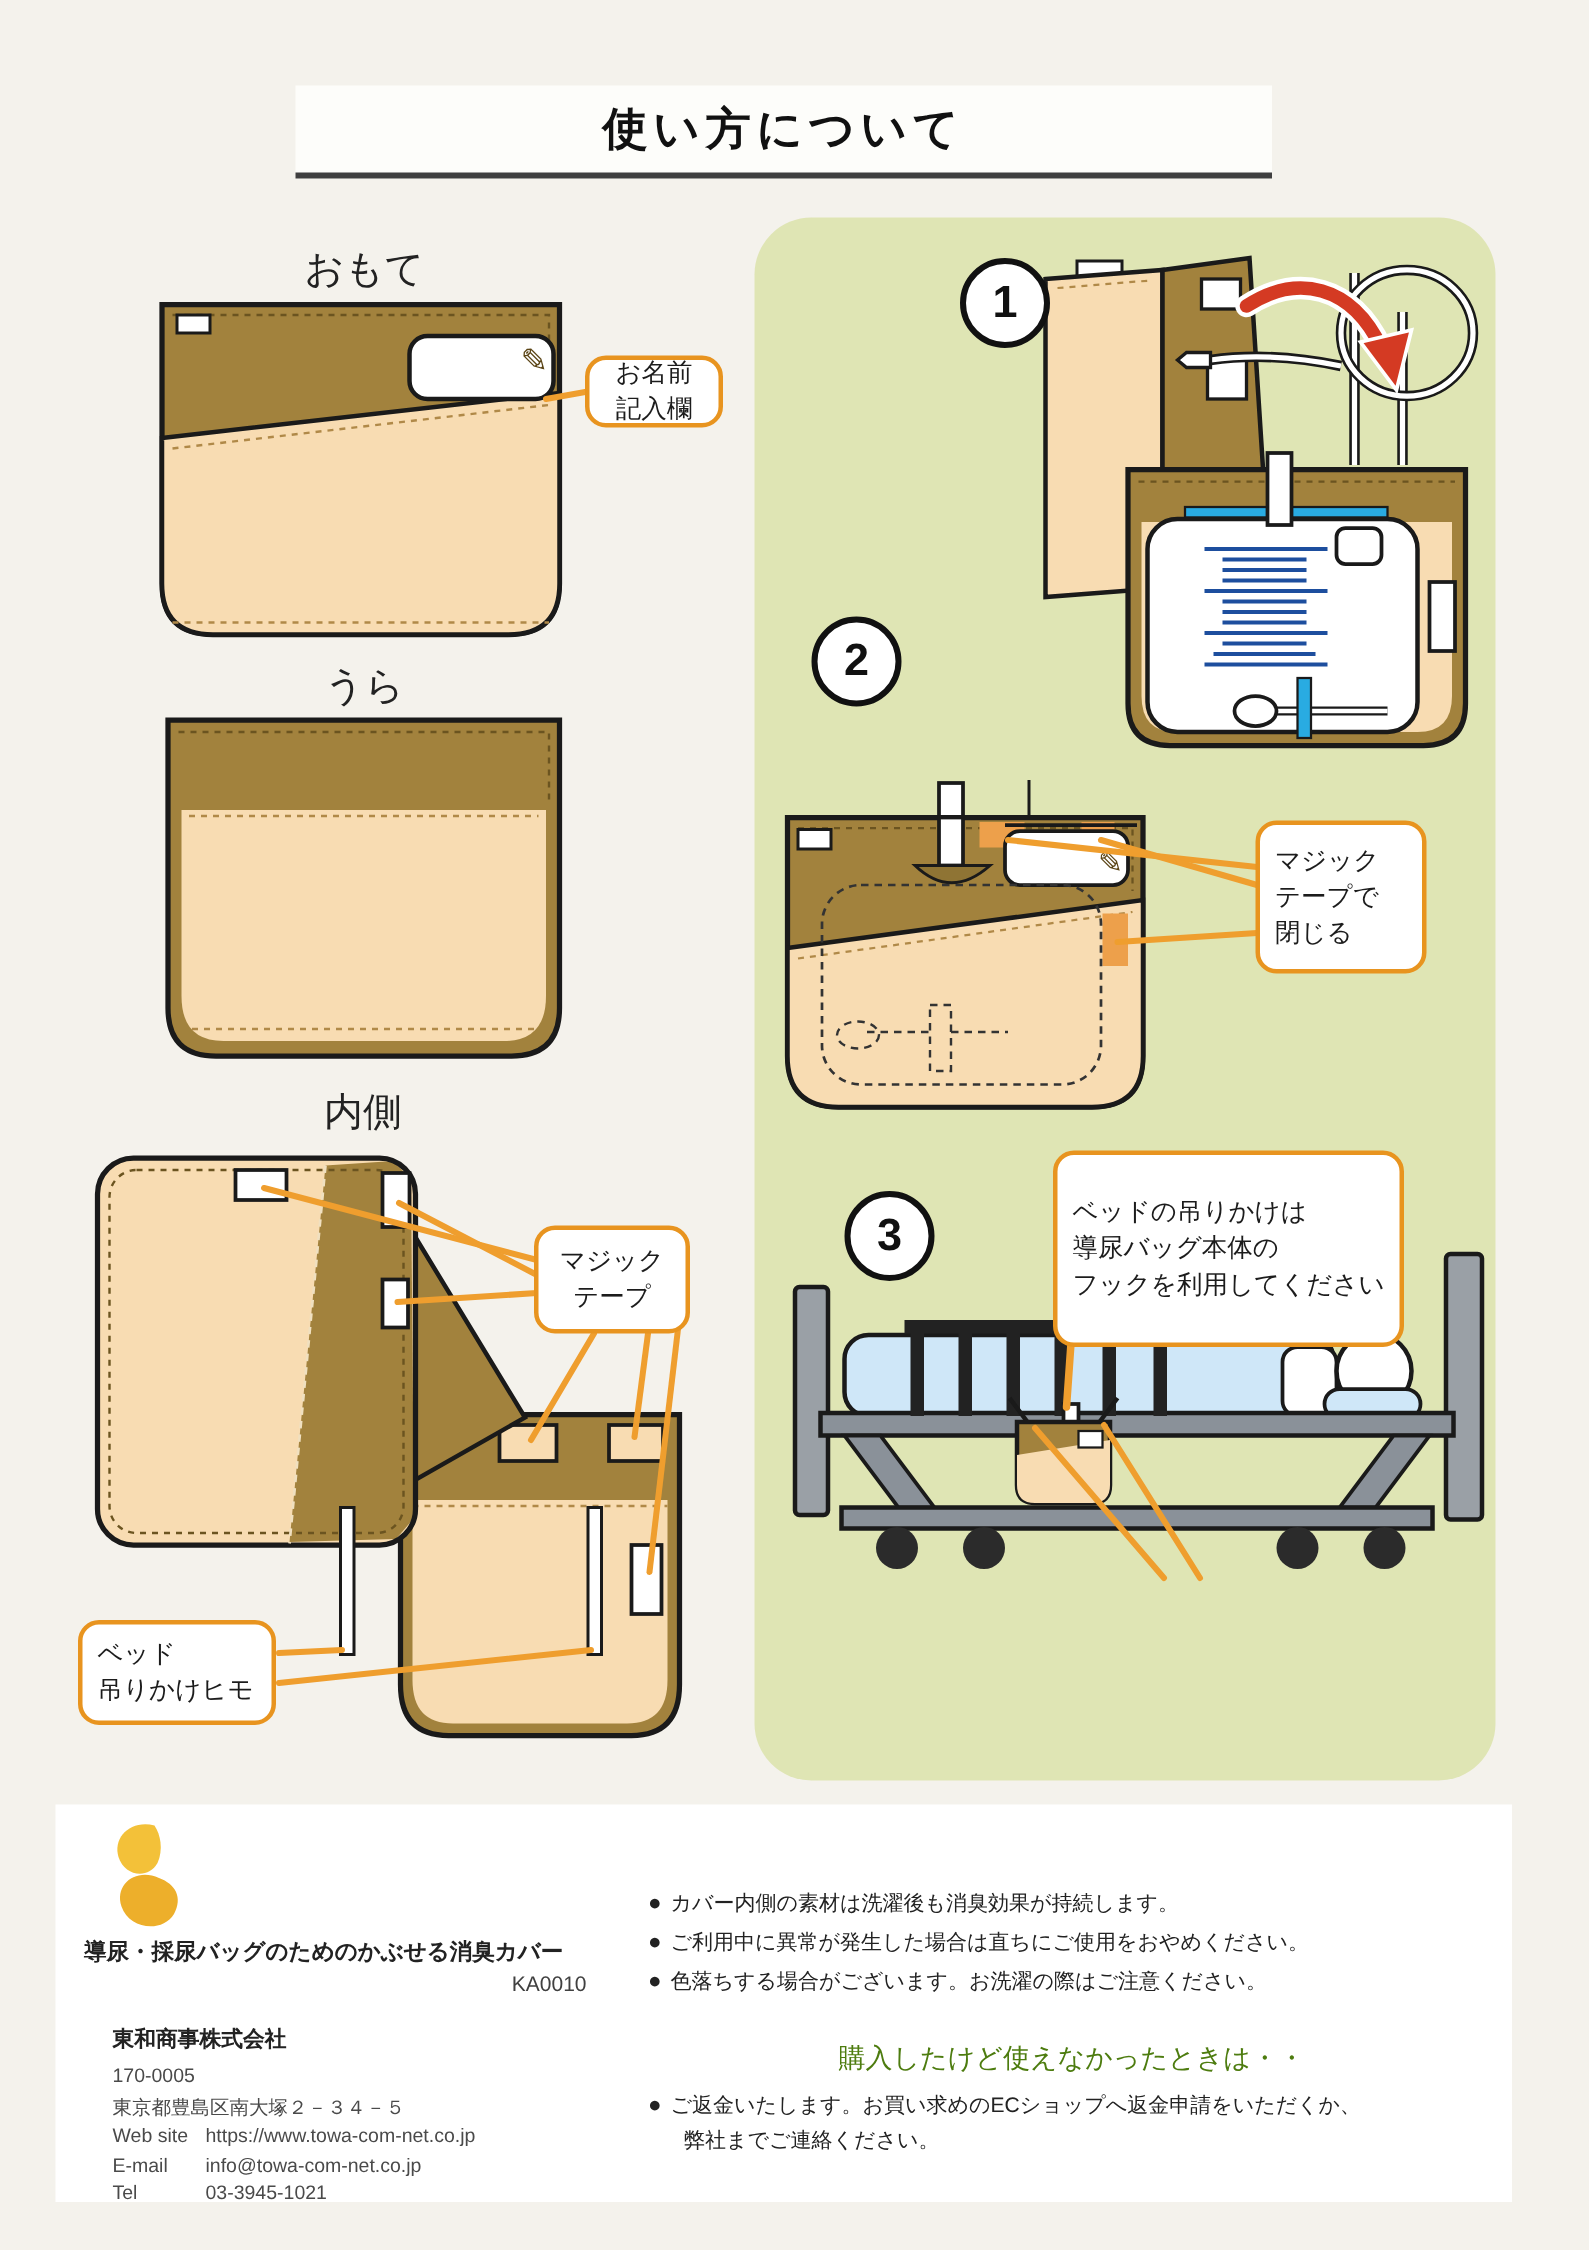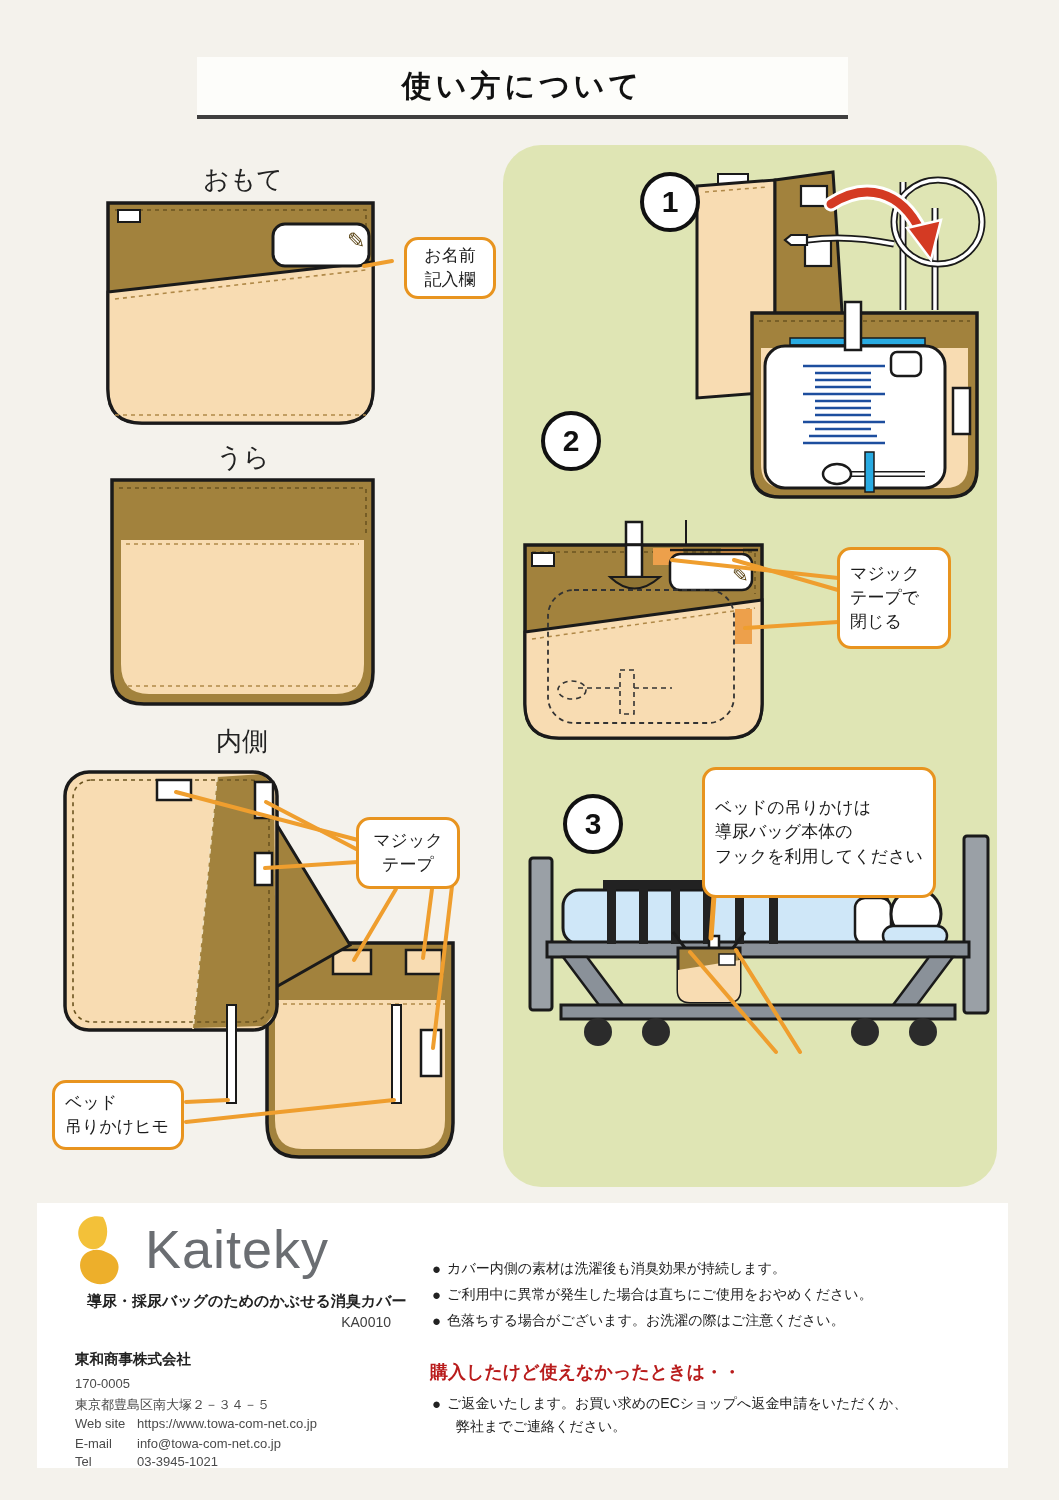--- a/index.html
+++ b/index.html
@@ -22,30 +22,30 @@
   .co{position:absolute;background:#fff;border:3px solid #e8941f;border-radius:14px;color:#1c1c1c;
       font-size:17px;line-height:1.42;display:flex;flex-direction:column;justify-content:center;
       padding:6px 10px;box-sizing:border-box;z-index:6;}
   .co.center{align-items:center;}
   .co div{white-space:nowrap;}
   svg.diagram{position:absolute;z-index:3;}
   #leader-overlay{position:absolute;left:0;top:0;z-index:5;pointer-events:none;}
   
   .footer-panel{left:37px;top:1203px;width:971px;height:265px;background:#ffffff;z-index:2;}
   .brand-text{left:145px;top:1218px;font-size:54px;color:#6b6e72;letter-spacing:1px;z-index:3;}
-  .product-line{left:87px;top:1292px;font-size:15px;font-weight:bold;color:#222;z-index:3;font-family:Liberation Serif, serif;}
+  .product-line{left:56px;top:1292px;font-size:15px;font-weight:bold;color:#222;z-index:3;font-family:Liberation Serif, serif;}
   .product-code{left:261px;top:1314px;width:130px;text-align:right;font-size:14px;color:#404040;z-index:3;}
   .company{left:75px;top:1350px;font-size:14.5px;font-weight:bold;color:#222;z-index:3;}
   .addr{font-size:13px;color:#4a4a4a;z-index:3;}
   .contact-row{display:flex;font-size:13px;color:#4a4a4a;z-index:3;}
   .contact-row .lbl{width:62px;}
   .notice-title{left:430px;top:1222px;width:400px;text-align:center;font-size:22px;font-weight:bold;color:#111;z-index:3;}
   .notice-row{display:flex;align-items:flex-start;font-size:14px;color:#222;z-index:3;white-space:nowrap;}
   .notice-row .bullet{font-size:15px;margin-right:6px;line-height:1.25;}
-  .refund-title{left:430px;top:1360px;width:440px;text-align:left;font-size:18px;font-weight:bold;color:#b91c1c;z-index:3;}
+  .refund-title{left:430px;top:1360px;width:440px;text-align:right;font-size:18px;font-weight:normal;color:#4d7c0f;z-index:3;}
 </style>
 </head>
 <body>
 
 <div class="page">
 
   <div class="abs title-band">
     <span>使い方について</span>
   </div>
 
@@ -223,21 +223,21 @@
       <line x1="186" y1="1122" x2="394" y2="1100"></line>
       <line x1="838" y1="578" x2="672" y2="560"></line>
       <line x1="838" y1="590" x2="734" y2="560"></line>
       <line x1="838" y1="622" x2="745" y2="628"></line>
       <line x1="716" y1="867" x2="711" y2="938" stroke-width="5"></line>
       <line x1="776" y1="1052" x2="690" y2="952"></line>
       <line x1="800" y1="1052" x2="736" y2="950"></line>
     </g>
   </svg>
 
-  <div class="co center" style="left:404px;top:237px;width:92px;height:62px;">
+  <div class="co center" style="left:390px;top:237px;width:92px;height:48px;">
     <div>お名前</div>
     <div>記入欄</div>
   </div>
 
   <div class="co center" style="left:356px;top:817px;width:104px;height:72px;">
     <div>マジック</div>
     <div>テープ</div>
   </div>
 
   <div class="co" style="left:52px;top:1080px;width:132px;height:70px;">
@@ -257,21 +257,20 @@
     <div>フックを利用してください</div>
   </div>
 
 
   <div class="abs footer-panel"></div>
 
   <svg class="abs" style="left:72px;top:1212px;z-index:3;" width="70" height="78" viewBox="0 0 70 78">
     <path d="M31,5 C15,1 3,13 7,26 C11,39 27,41 33,30 C37,21 35,11 31,5 Z" fill="#f3c139"></path>
     <path d="M34,40 C19,33 4,44 9,59 C14,74 36,77 44,64 C50,53 45,44 34,40 Z" fill="#edaf2b"></path>
   </svg>
-  <div class="abs brand-text">Kaiteky</div>
   <div class="abs product-line">導尿・採尿バッグのためのかぶせる消臭カバー</div>
   <div class="abs product-code">KA0010</div>
   <div class="abs company">東和商事株式会社</div>
   <div class="abs addr" style="left:75px;top:1376px;">170-0005</div>
   <div class="abs addr" style="left:75px;top:1396px;">東京都豊島区南大塚２－３４－５</div>
 
   <div class="abs contact-row" style="left:75px;top:1416px;">
     <span class="lbl">Web site</span>
     <span>https://www.towa-com-net.co.jp</span>
   </div>

